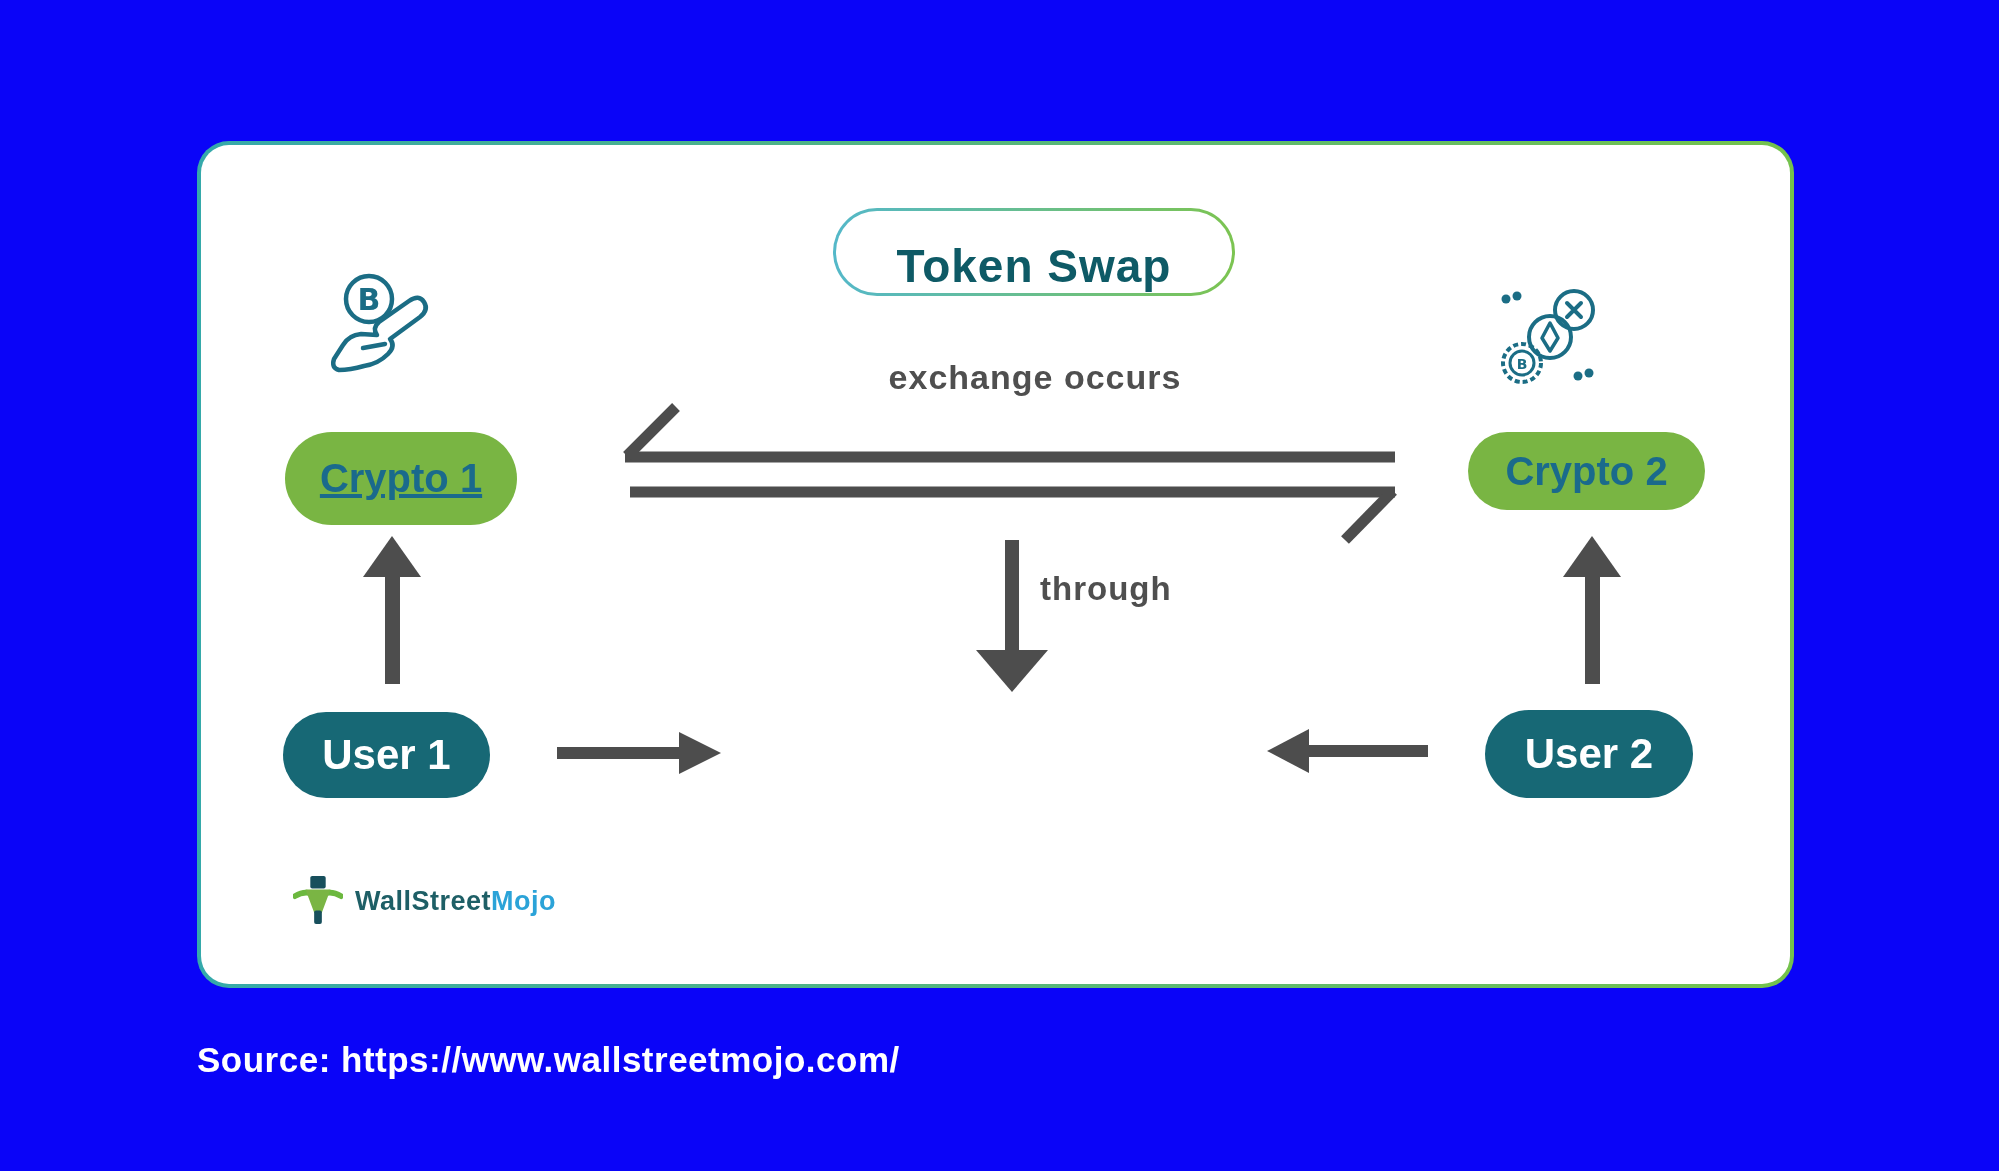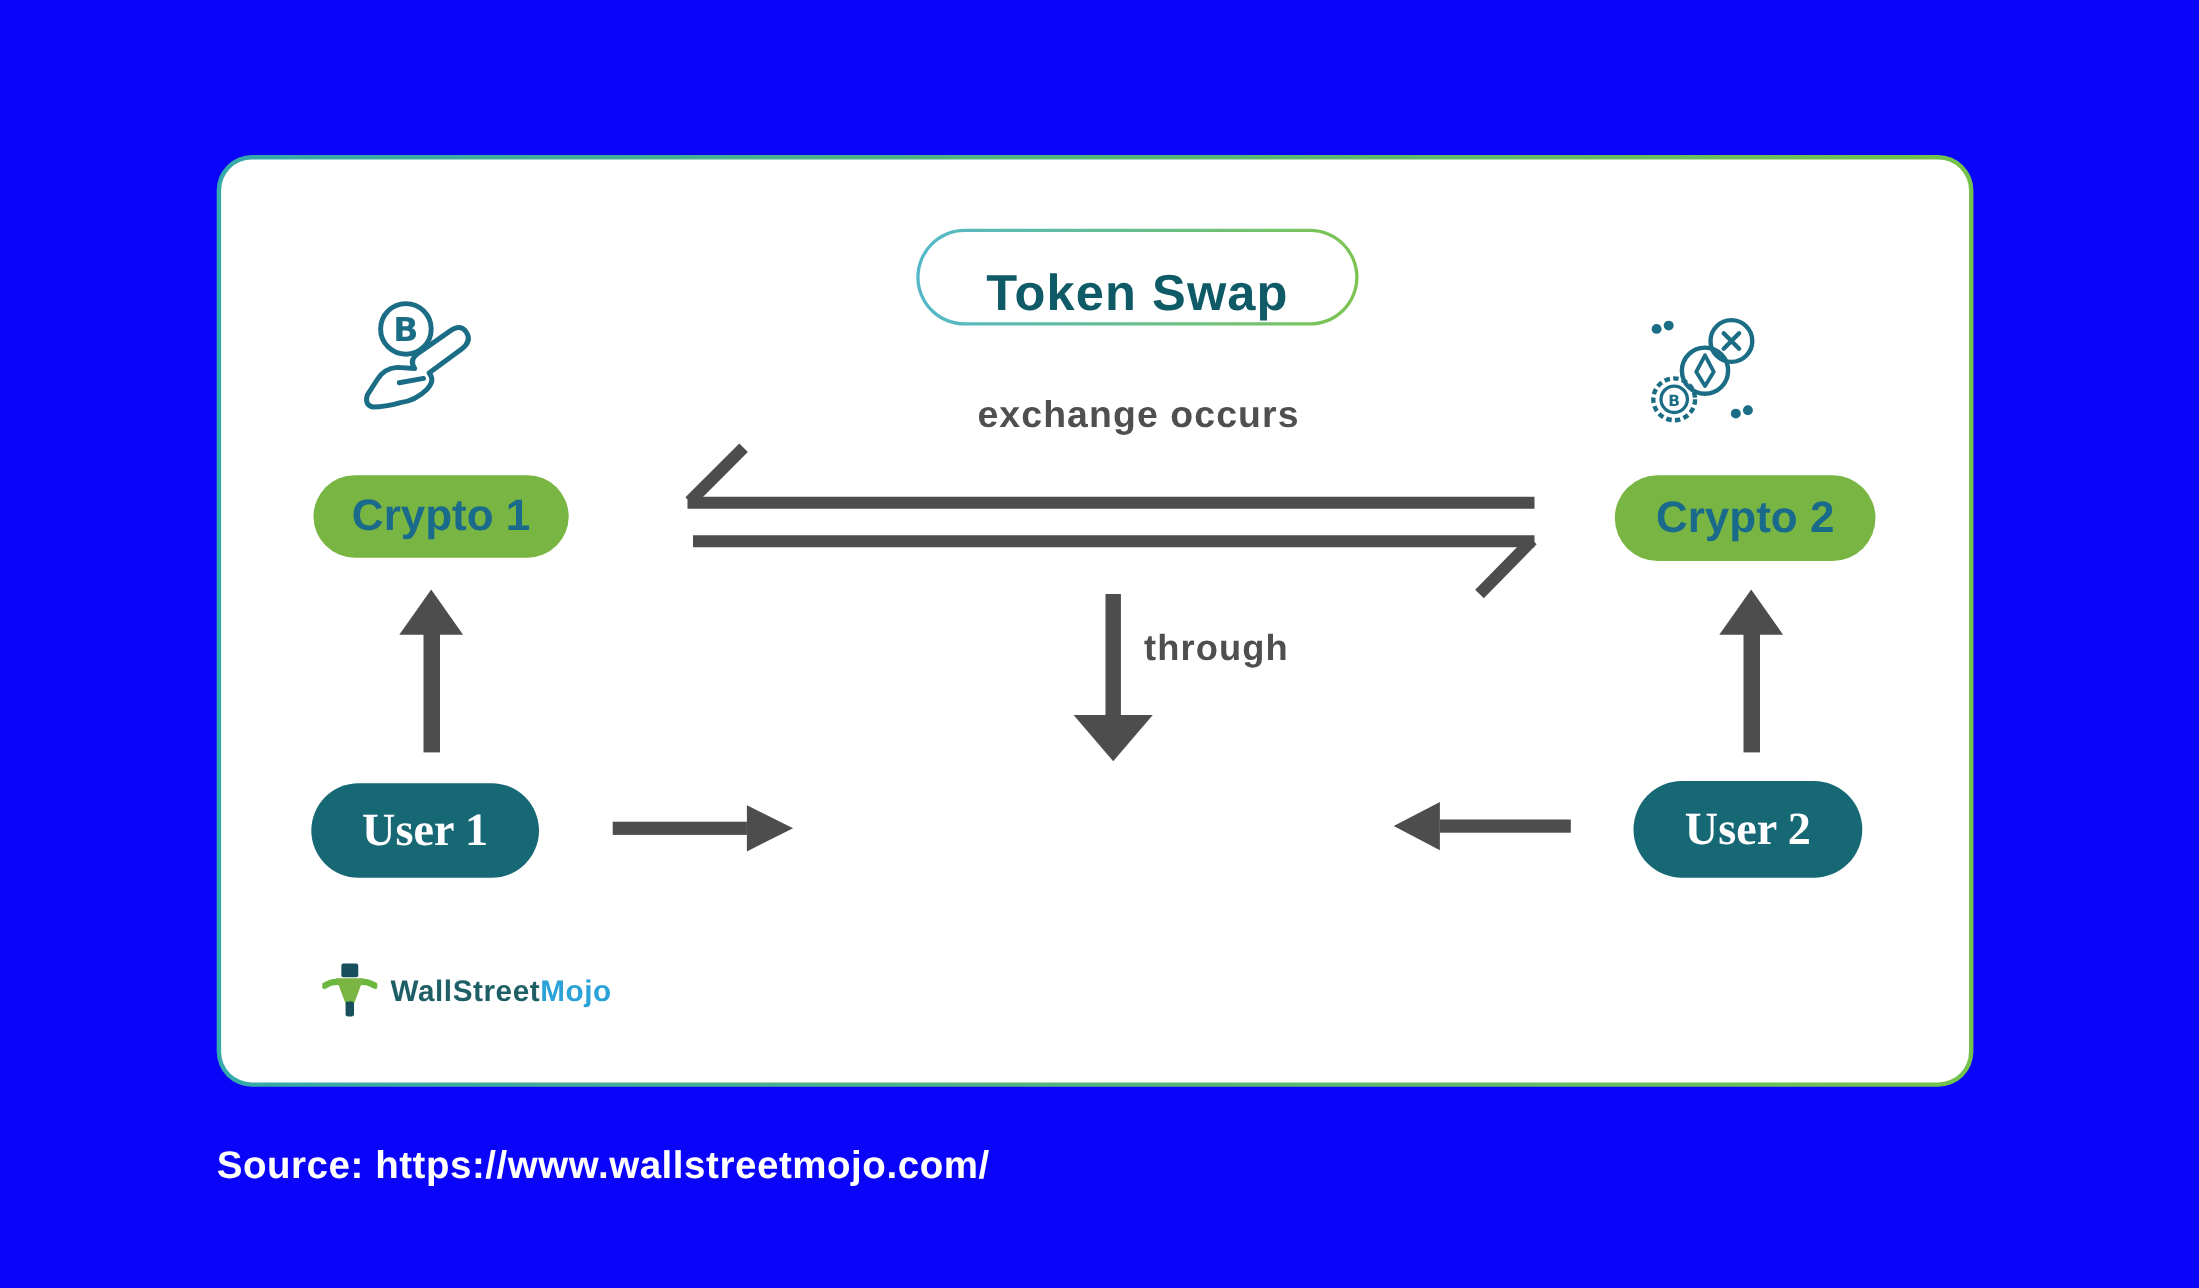--- a/index.html
+++ b/index.html
@@ -40,22 +40,22 @@
     font-size:46px;font-weight:800;color:#0e5a66;letter-spacing:1px;
   }
 
   
   .pill{
     position:absolute;border-radius:48px;
     display:flex;align-items:center;justify-content:center;
     font-weight:800;
   }
   .pill.green{background:#79b543;color:#1a6a8c;}
-  .pill.teal{background:#176875;color:#ffffff;font-family:Liberation Serif, serif;}
-  .crypto1{left:285px;top:432px;width:232px;height:75px;font-size:40px;}
+  .pill.teal{background:#176875;color:#ffffff;}
+  .crypto1{left:285px;top:432px;width:232px;height:93px;font-size:40px;text-decoration:underline;}
   .crypto2{left:1468px;top:432px;width:237px;height:78px;font-size:40px;}
   .smart{left:810px;top:712px;width:368px;height:86px;font-size:42px;}
   .user1{left:283px;top:712px;width:207px;height:86px;font-size:42px;}
   .user2{left:1485px;top:710px;width:208px;height:88px;font-size:42px;}
 
   
   .flow-label{position:absolute;color:#4f4f4f;font-weight:700;}
   .exchange-label{left:845px;top:358px;width:380px;text-align:center;font-size:34px;letter-spacing:1px;}
   .through-label{left:1040px;top:570px;font-size:33px;letter-spacing:1px;}
 

